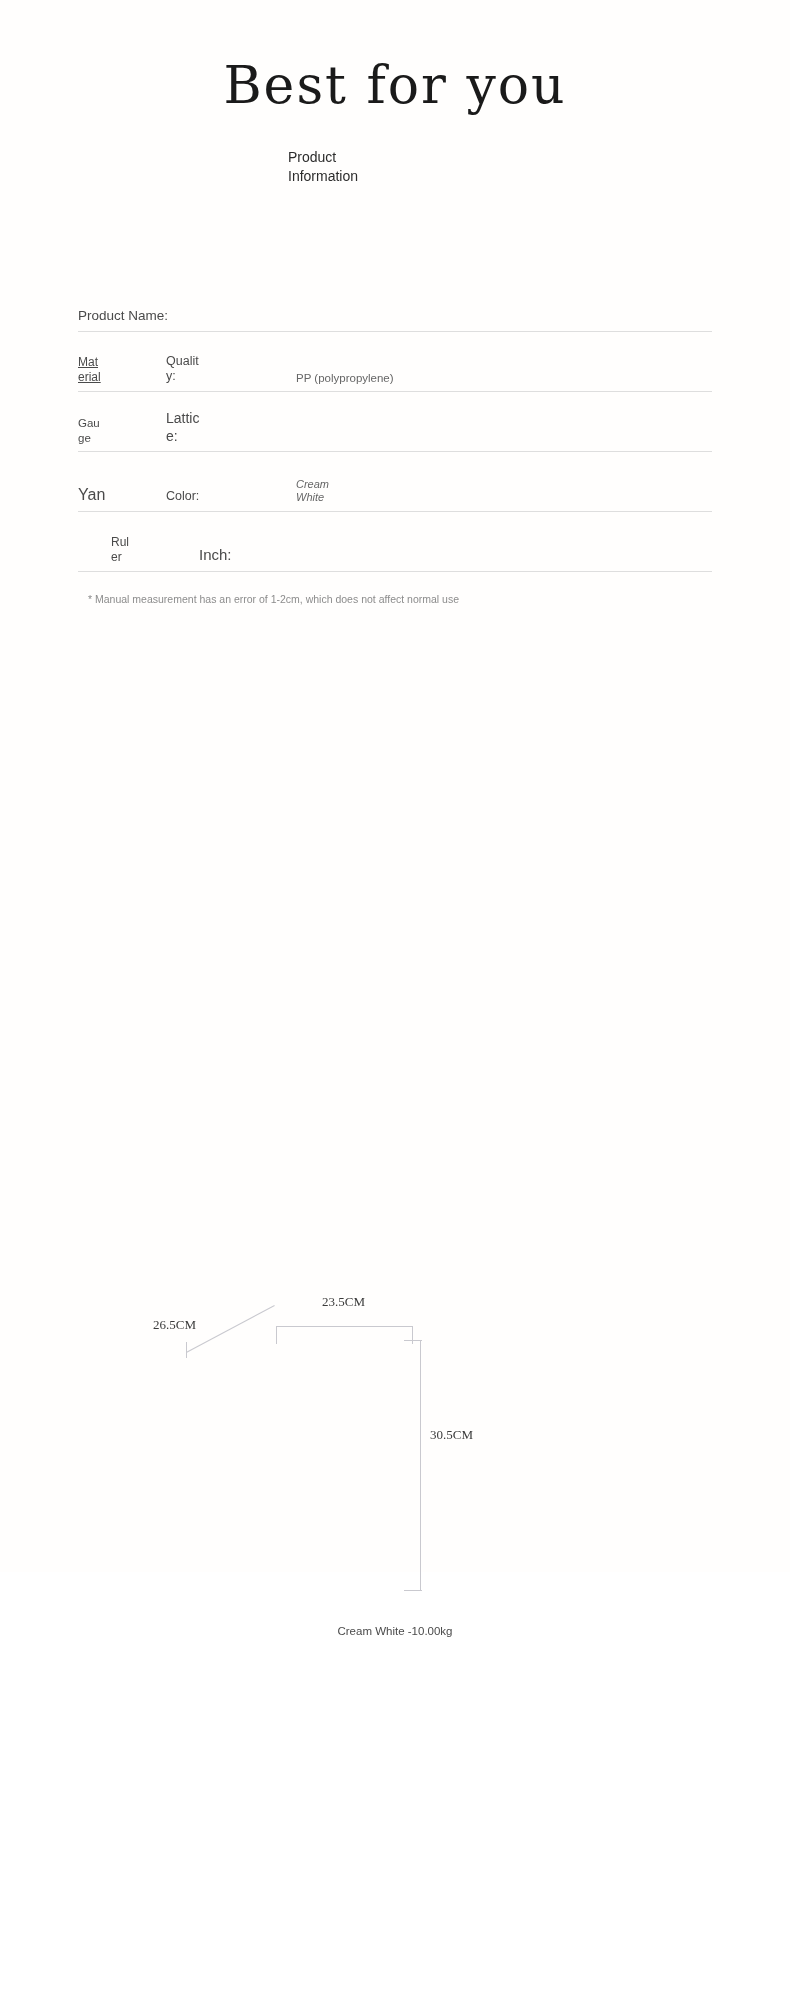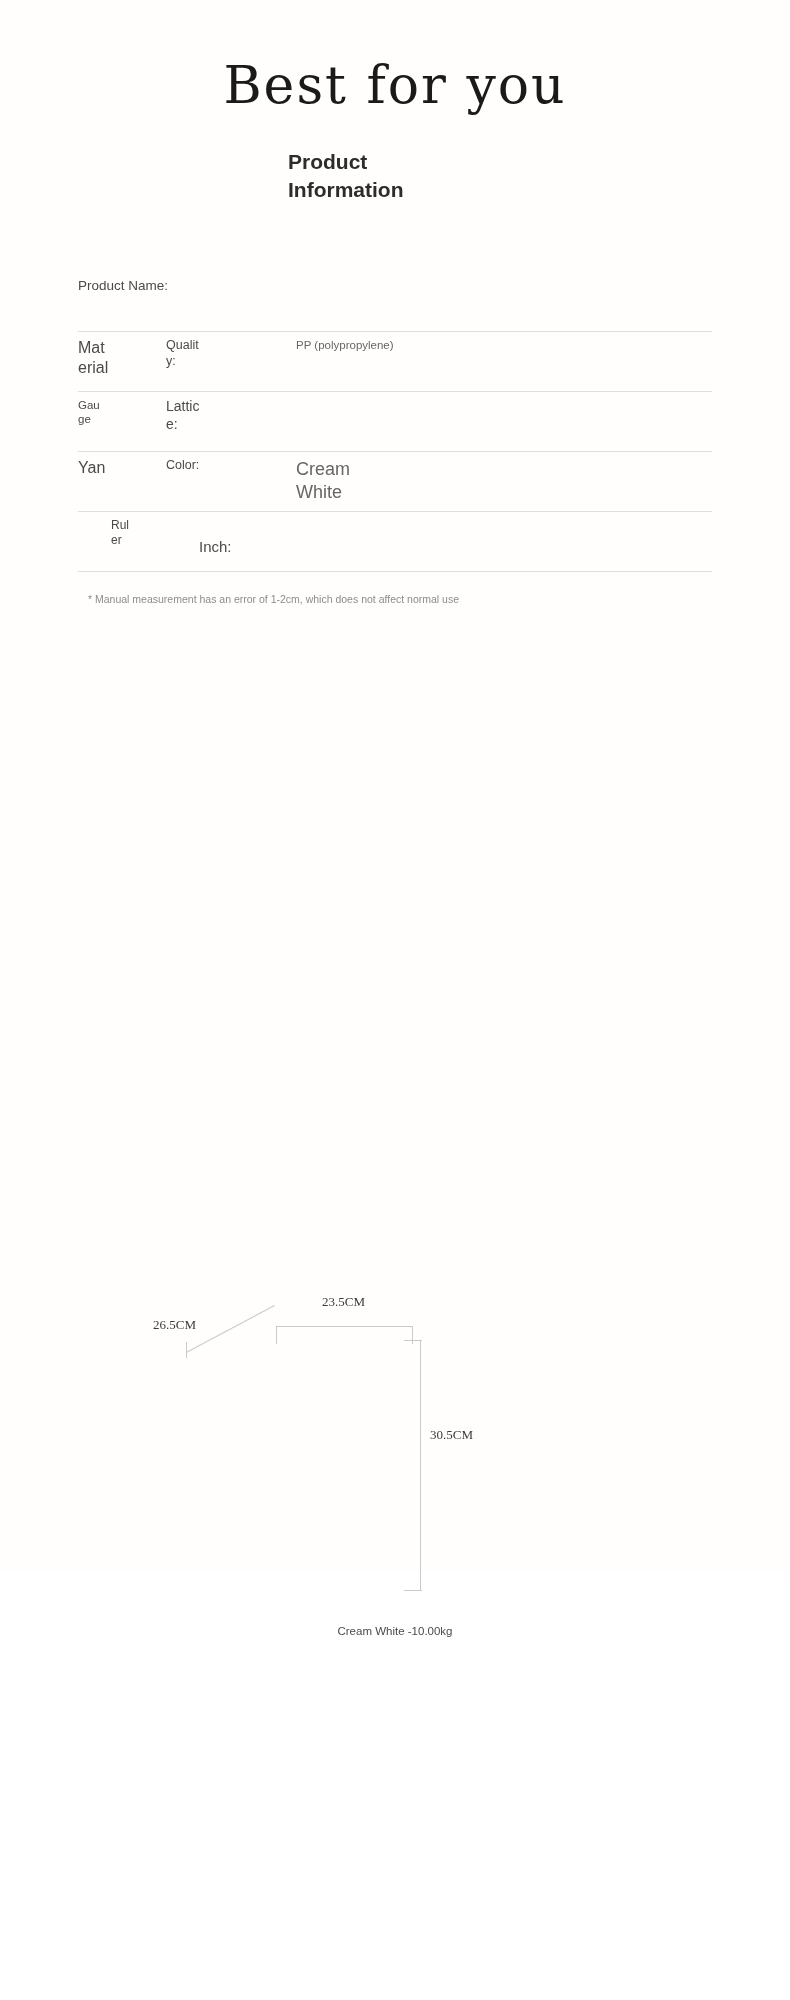--- a/index.html
+++ b/index.html
@@ -38,36 +38,36 @@
     color: #1a1a1a;
     font-weight: 400;
   }
 
   
   .section-heading {
     position: absolute;
     top: 148px;
     left: 288px;
     width: 300px;
-    font-size: 21px;
+    font-size: 14px;
     line-height: 1.35;
     color: #2c2c2c;
-    font-weight: 700;
+    font-weight: 400;
   }
 
   
   .spec-table {
     position: absolute;
     top: 272px;
     left: 78px;
     width: 634px;
   }
   .spec-row {
     display: flex;
-    align-items: flex-start;
+    align-items: flex-end;
     min-height: 60px;
     border-bottom: 1px solid #dedede;
     padding: 6px 0;
   }
   .spec-row:first-child { border-top: none; }
   .cell-a {
     width: 88px;
     flex: none;
     color: #4a4a4a;
     line-height: 1.25;
@@ -80,29 +80,29 @@
   }
   .cell-v {
     flex: 1;
     color: #666;
     line-height: 1.25;
   }
 
   
   .r1 .cell-a { font-size: 13.5px; width: 218px; }
   .r1 .cell-v { font-size: 11.5px; }
-  .r2 .cell-a { font-size: 16px; }
+  .r2 .cell-a { font-size: 12px; text-decoration: underline; }
   .r2 .cell-b { font-size: 12.5px; }
   .r2 .cell-v { font-size: 11.5px; }
   .r3 .cell-a { font-size: 11.5px; }
   .r3 .cell-b { font-size: 14px; }
   .r3 .cell-v { font-size: 12.5px; }
   .r4 .cell-a { font-size: 16px; }
   .r4 .cell-b { font-size: 12.5px; }
-  .r4 .cell-v { font-size: 18px; }
+  .r4 .cell-v { font-size: 11px; font-style: italic; }
   .r5 .cell-a { font-size: 12px; margin-left: 33px; }
   .r5 .cell-b { font-size: 15px; margin-top: 20px; }
   .r5 .cell-v { font-size: 11px; }
 
   .disclaimer {
     position: absolute;
     top: 592px;
     left: 88px;
     width: 560px;
     font-size: 10.5px;

